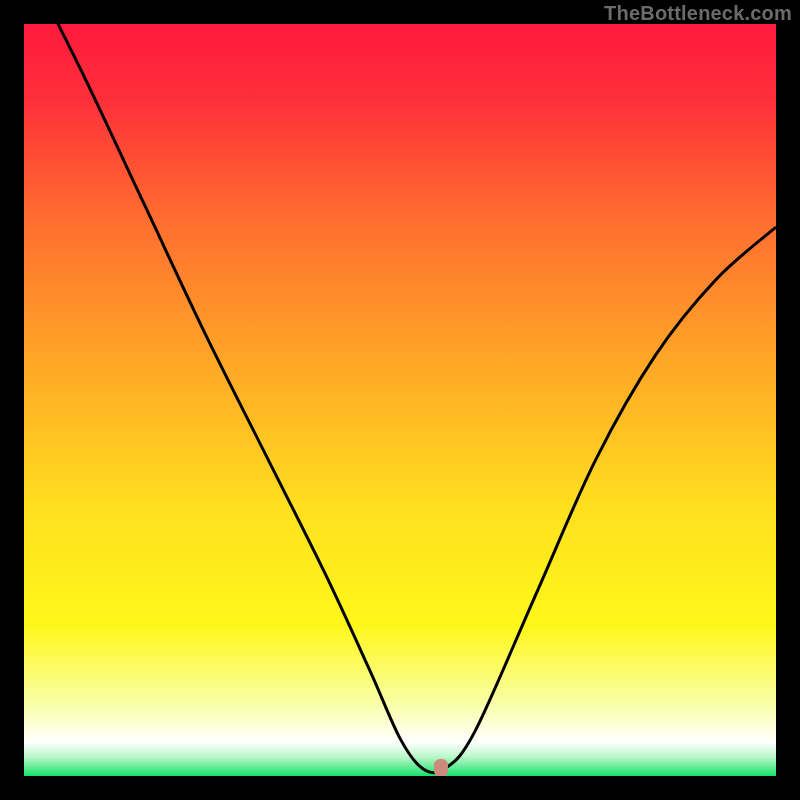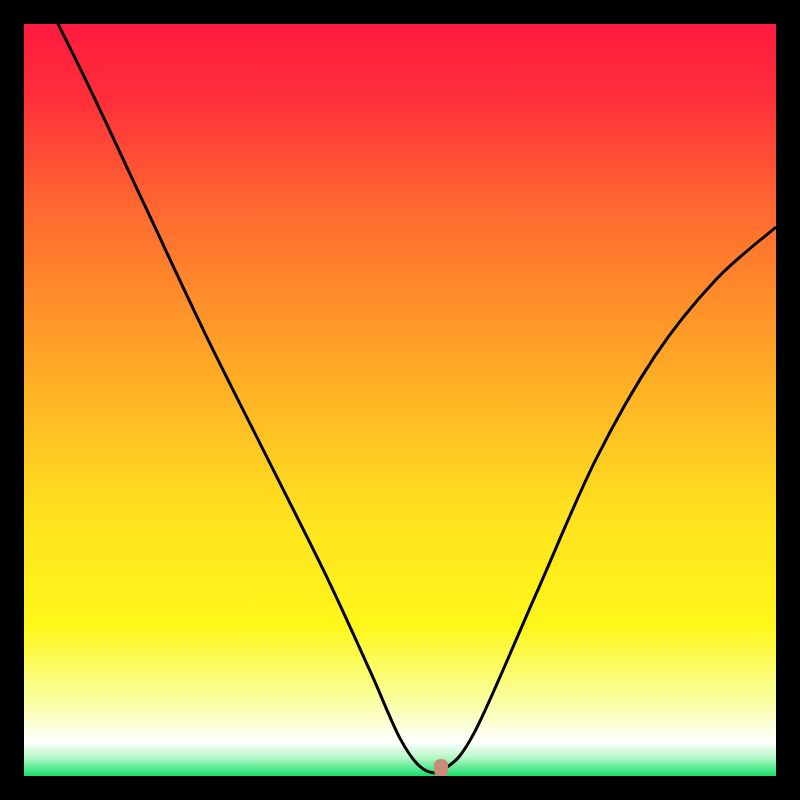--- a/index.html
+++ b/index.html
@@ -49,20 +49,21 @@
     width: 14px;
     height: 18px;
     border-radius: 6px;
     background: #cc8b7a;
   }
 </style>
 </head>
 <body>
 <div class="stage">
 
+  <div class="attribution">TheBottleneck.com</div>
 
   <div class="plot-area">
     <svg class="gradient" viewBox="0 0 752 752" preserveAspectRatio="none">
       <defs>
         <linearGradient id="g" x1="0" y1="0" x2="0" y2="1">
             <stop offset="0%" stop-color="#ff1a3e"></stop>
             <stop offset="10%" stop-color="#ff2f3a"></stop>
             <stop offset="25%" stop-color="#ff6a30"></stop>
             <stop offset="45%" stop-color="#ffa726"></stop>
             <stop offset="65%" stop-color="#ffe11f"></stop>

